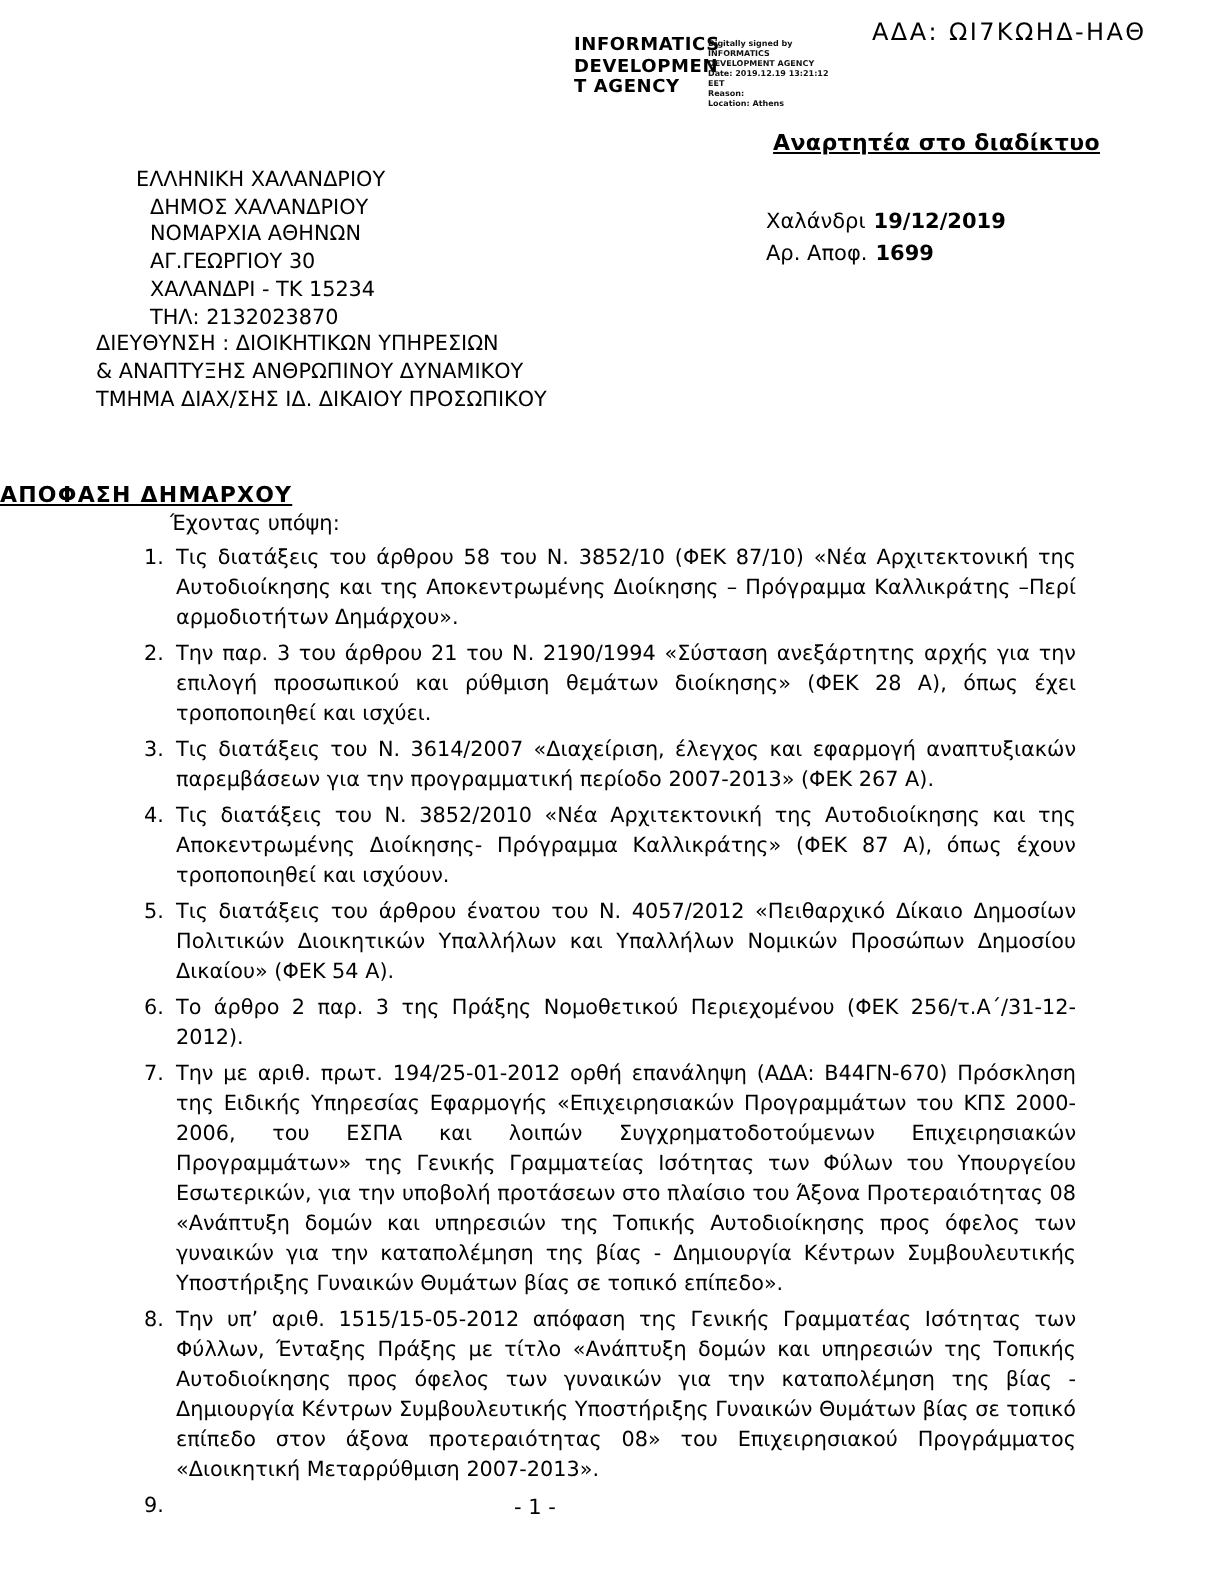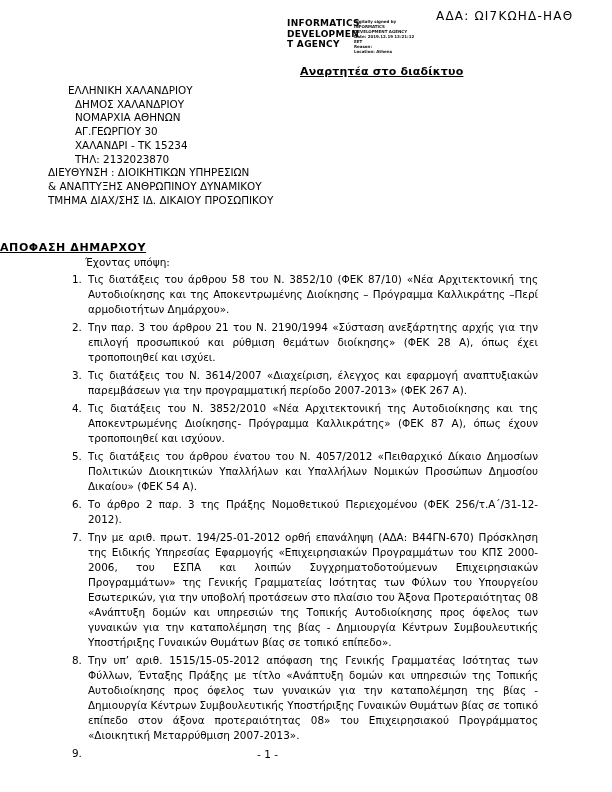--- a/index.html
+++ b/index.html
@@ -16,21 +16,21 @@
   .stamp { position:absolute; left:287px; top:18px; display:flex; gap:5px; }
   .stamp-agency {
     font-size:9px; font-weight:bold; line-height:10.5px;
     letter-spacing:.3px; white-space:pre-line; width:62px;
   }
   .stamp-details {
     font-size:4px; line-height:5px; white-space:pre-line;
     font-weight:bold; color:#111; padding-top:1px;
   }
   .anartitea {
-    position:absolute; left:300px; top:65px; width:250px; text-align:left;
+    position:absolute; left:300px; top:65px; width:250px; text-align:right;
     font-size:11px; font-weight:bold; text-decoration:underline;
     letter-spacing:.2px; white-space:nowrap;
   }
   .org { position:absolute; left:48px; top:84px; font-size:10.4px; line-height:13.7px; white-space:nowrap; }
   .org .ind-a { padding-left:20px; }
   .org .ind-b { padding-left:27px; }
   .org .ind-c { padding-left:0; }
   .meta { position:absolute; left:383px; top:104px; font-size:10.5px; line-height:15.5px; white-space:nowrap; }
   .meta .lbl { margin-right:4px; }
   .meta .val { font-weight:bold; }
@@ -74,20 +74,28 @@
     <div class="ind-b">ΔΗΜΟΣ ΧΑΛΑΝΔΡΙΟΥ</div>
     <div class="ind-b">ΝΟΜΑΡΧΙΑ ΑΘΗΝΩΝ</div>
     <div class="ind-b">ΑΓ.ΓΕΩΡΓΙΟΥ 30</div>
     <div class="ind-b">ΧΑΛΑΝΔΡΙ - ΤΚ 15234</div>
     <div class="ind-b">ΤΗΛ: 2132023870</div>
     <div class="ind-c">ΔΙΕΥΘΥΝΣΗ : ΔΙΟΙΚΗΤΙΚΩΝ ΥΠΗΡΕΣΙΩΝ</div>
     <div class="ind-c">&amp; ΑΝΑΠΤΥΞΗΣ ΑΝΘΡΩΠΙΝΟΥ ΔΥΝΑΜΙΚΟΥ</div>
     <div class="ind-c">ΤΜΗΜΑ ΔΙΑΧ/ΣΗΣ ΙΔ. ΔΙΚΑΙΟΥ ΠΡΟΣΩΠΙΚΟΥ</div>
   </div>
 
+  <div class="meta">
+    <div>
+      <span class="lbl">Χαλάνδρι</span><span class="val">19/12/2019</span>
+    </div>
+    <div>
+      <span class="lbl">Αρ. Αποφ.</span><span class="val">1699</span>
+    </div>
+  </div>
 
   <div class="doc-title">
     <span>ΑΠΟΦΑΣΗ ΔΗΜΑΡΧΟΥ</span>
   </div>
 
   <div class="considering">Έχοντας υπόψη:</div>
 
   <div class="list">
     <div class="item">
       <span class="num">1.</span>

